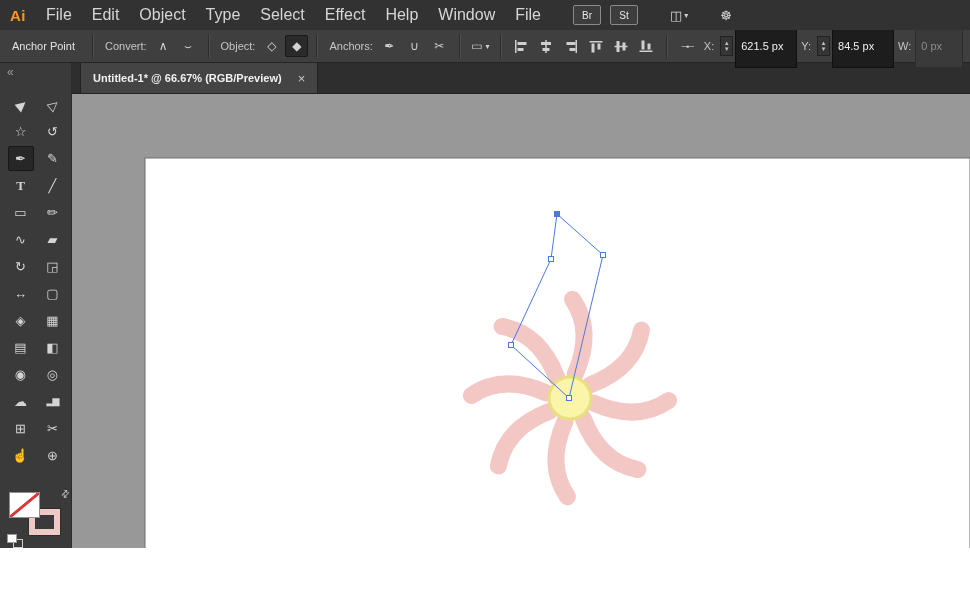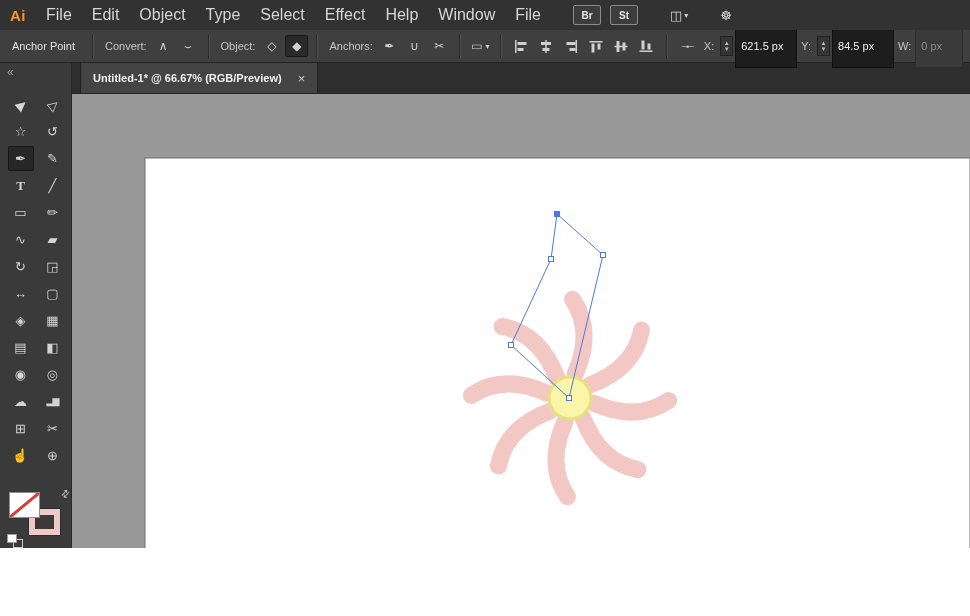--- a/index.html
+++ b/index.html
@@ -5,21 +5,21 @@
   html,body{margin:0;padding:0}
   body{font-family:"Liberation Sans",sans-serif;}
   #app{position:relative;width:970px;height:548px;background:#4d7c0f;overflow:hidden}
 
   
   .menubar{position:absolute;left:0;top:0;width:100%;height:30px;background:#323232;display:flex;align-items:center;z-index:6;box-sizing:border-box}
   .logo{color:#ff9522;font-weight:bold;font-size:15px;margin:0 10px 0 10px;letter-spacing:0.5px}
   .menu{color:#d6d6d6;font-size:16px;padding:0 10px;cursor:default}
   .mb-right{display:flex;align-items:center;margin-left:22px;gap:9px}
   .chip{height:18px;min-width:22px;display:flex;align-items:center;justify-content:center;
-        border:1px solid #8a8a8a;border-radius:2px;color:#e8e8e8;font-size:10px;font-weight:bold;
+        border:1px solid #8a8a8a;border-radius:2px;color:#e8e8e8;font-size:10px;font-weight:normal;
         background:#3d3d3d;padding:0 2px}
   .mb-icon{color:#d8d8d8;font-size:13px;display:flex;align-items:center;gap:2px}
   .mb-caret{font-size:8px;color:#cfcfcf}
   .mb-gap{width:14px}
 
   
   .controlbar{position:absolute;left:0;top:30px;width:100%;height:33px;background:#3f3f3f;
               border-bottom:1px solid #242424;display:flex;align-items:center;box-sizing:border-box;z-index:5}
   .cb-title{color:#e2e2e2;font-size:11px;font-weight:normal;margin:0 10px 0 12px;white-space:nowrap}
   .sep{width:1px;height:24px;background:#2c2c2c;border-right:1px solid #4e4e4e;margin:0 7px;flex:none}

